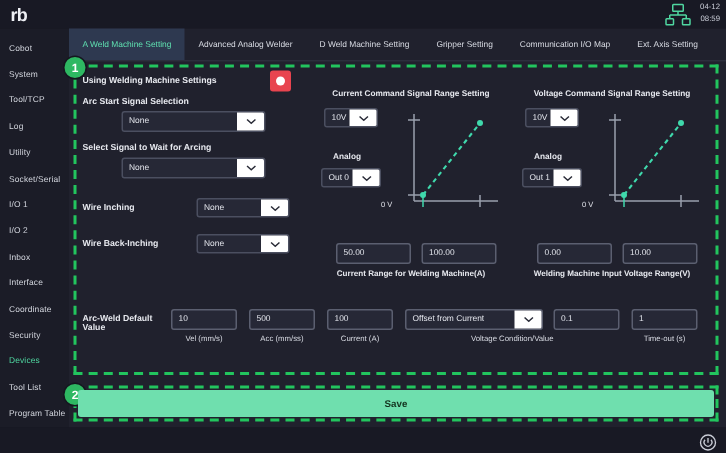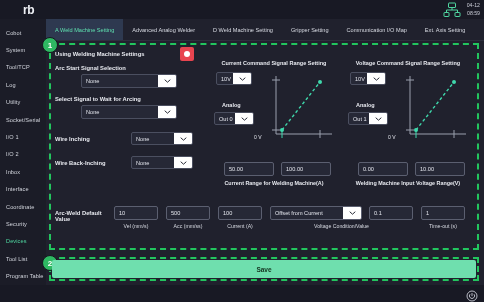--- a/index.html
+++ b/index.html
@@ -7,21 +7,21 @@
     width: 484px; height: 302px;
     background: #15161f;
     font-family: "Liberation Sans", sans-serif;
     overflow: hidden;
   }
   #app { position: relative; width: 484px; height: 302px; background: #15161f; }
 
   
   .topbar {
     position: absolute; top: 0; left: 0; width: 484px; height: 19px;
-    background: #181924; display: flex; align-items: center; padding-left: 16px;
+    background: #181924; display: flex; align-items: center;
   }
   .logo { margin-left: 7px; color: #eef0f5; font-size: 12px; font-weight: bold; letter-spacing: -0.5px; line-height: 1; }
   .topbar-right { position: absolute; right: 4px; top: 0; height: 19px; display: flex; align-items: center; gap: 6px; }
   .lan-icon { width: 18px; height: 16px; display: block; }
   .datetime { color: #c9ccd6; font-size: 5.2px; line-height: 1.5; text-align: right; }
 
   
   .sidebar {
     position: absolute; top: 19px; left: 0; width: 46px; height: 266px;
     background: #1b1c27; padding-top: 5px;

